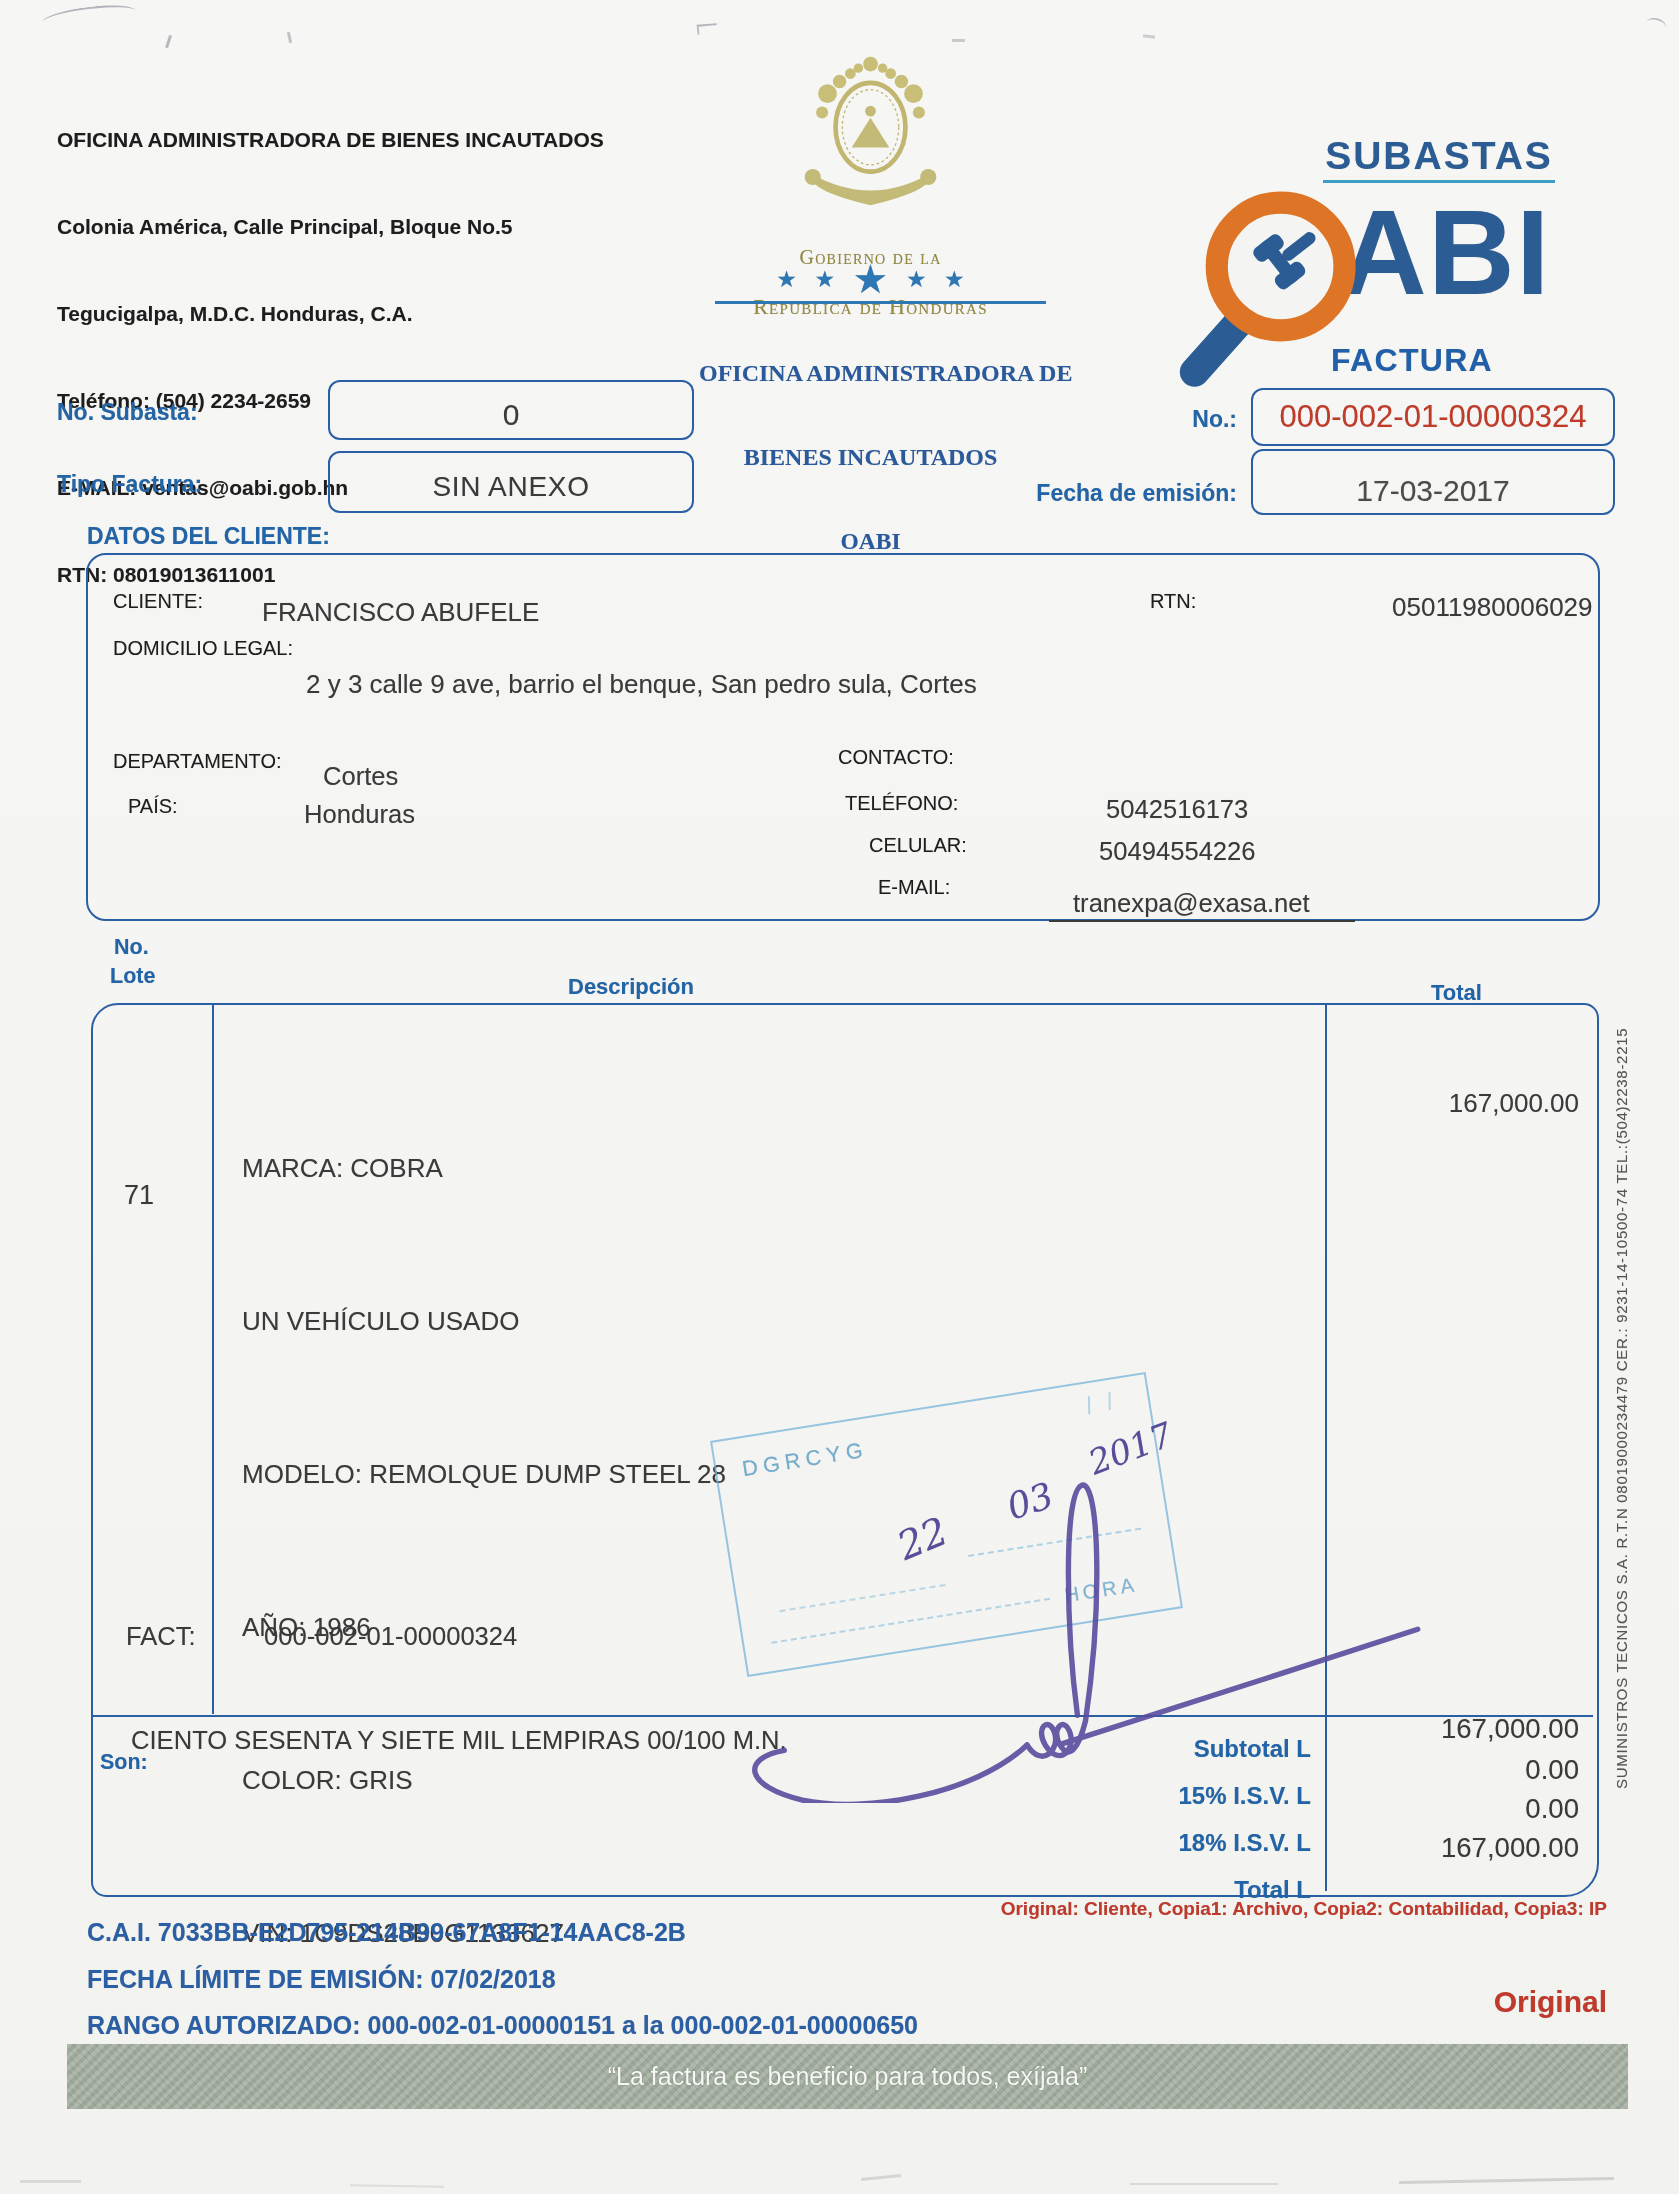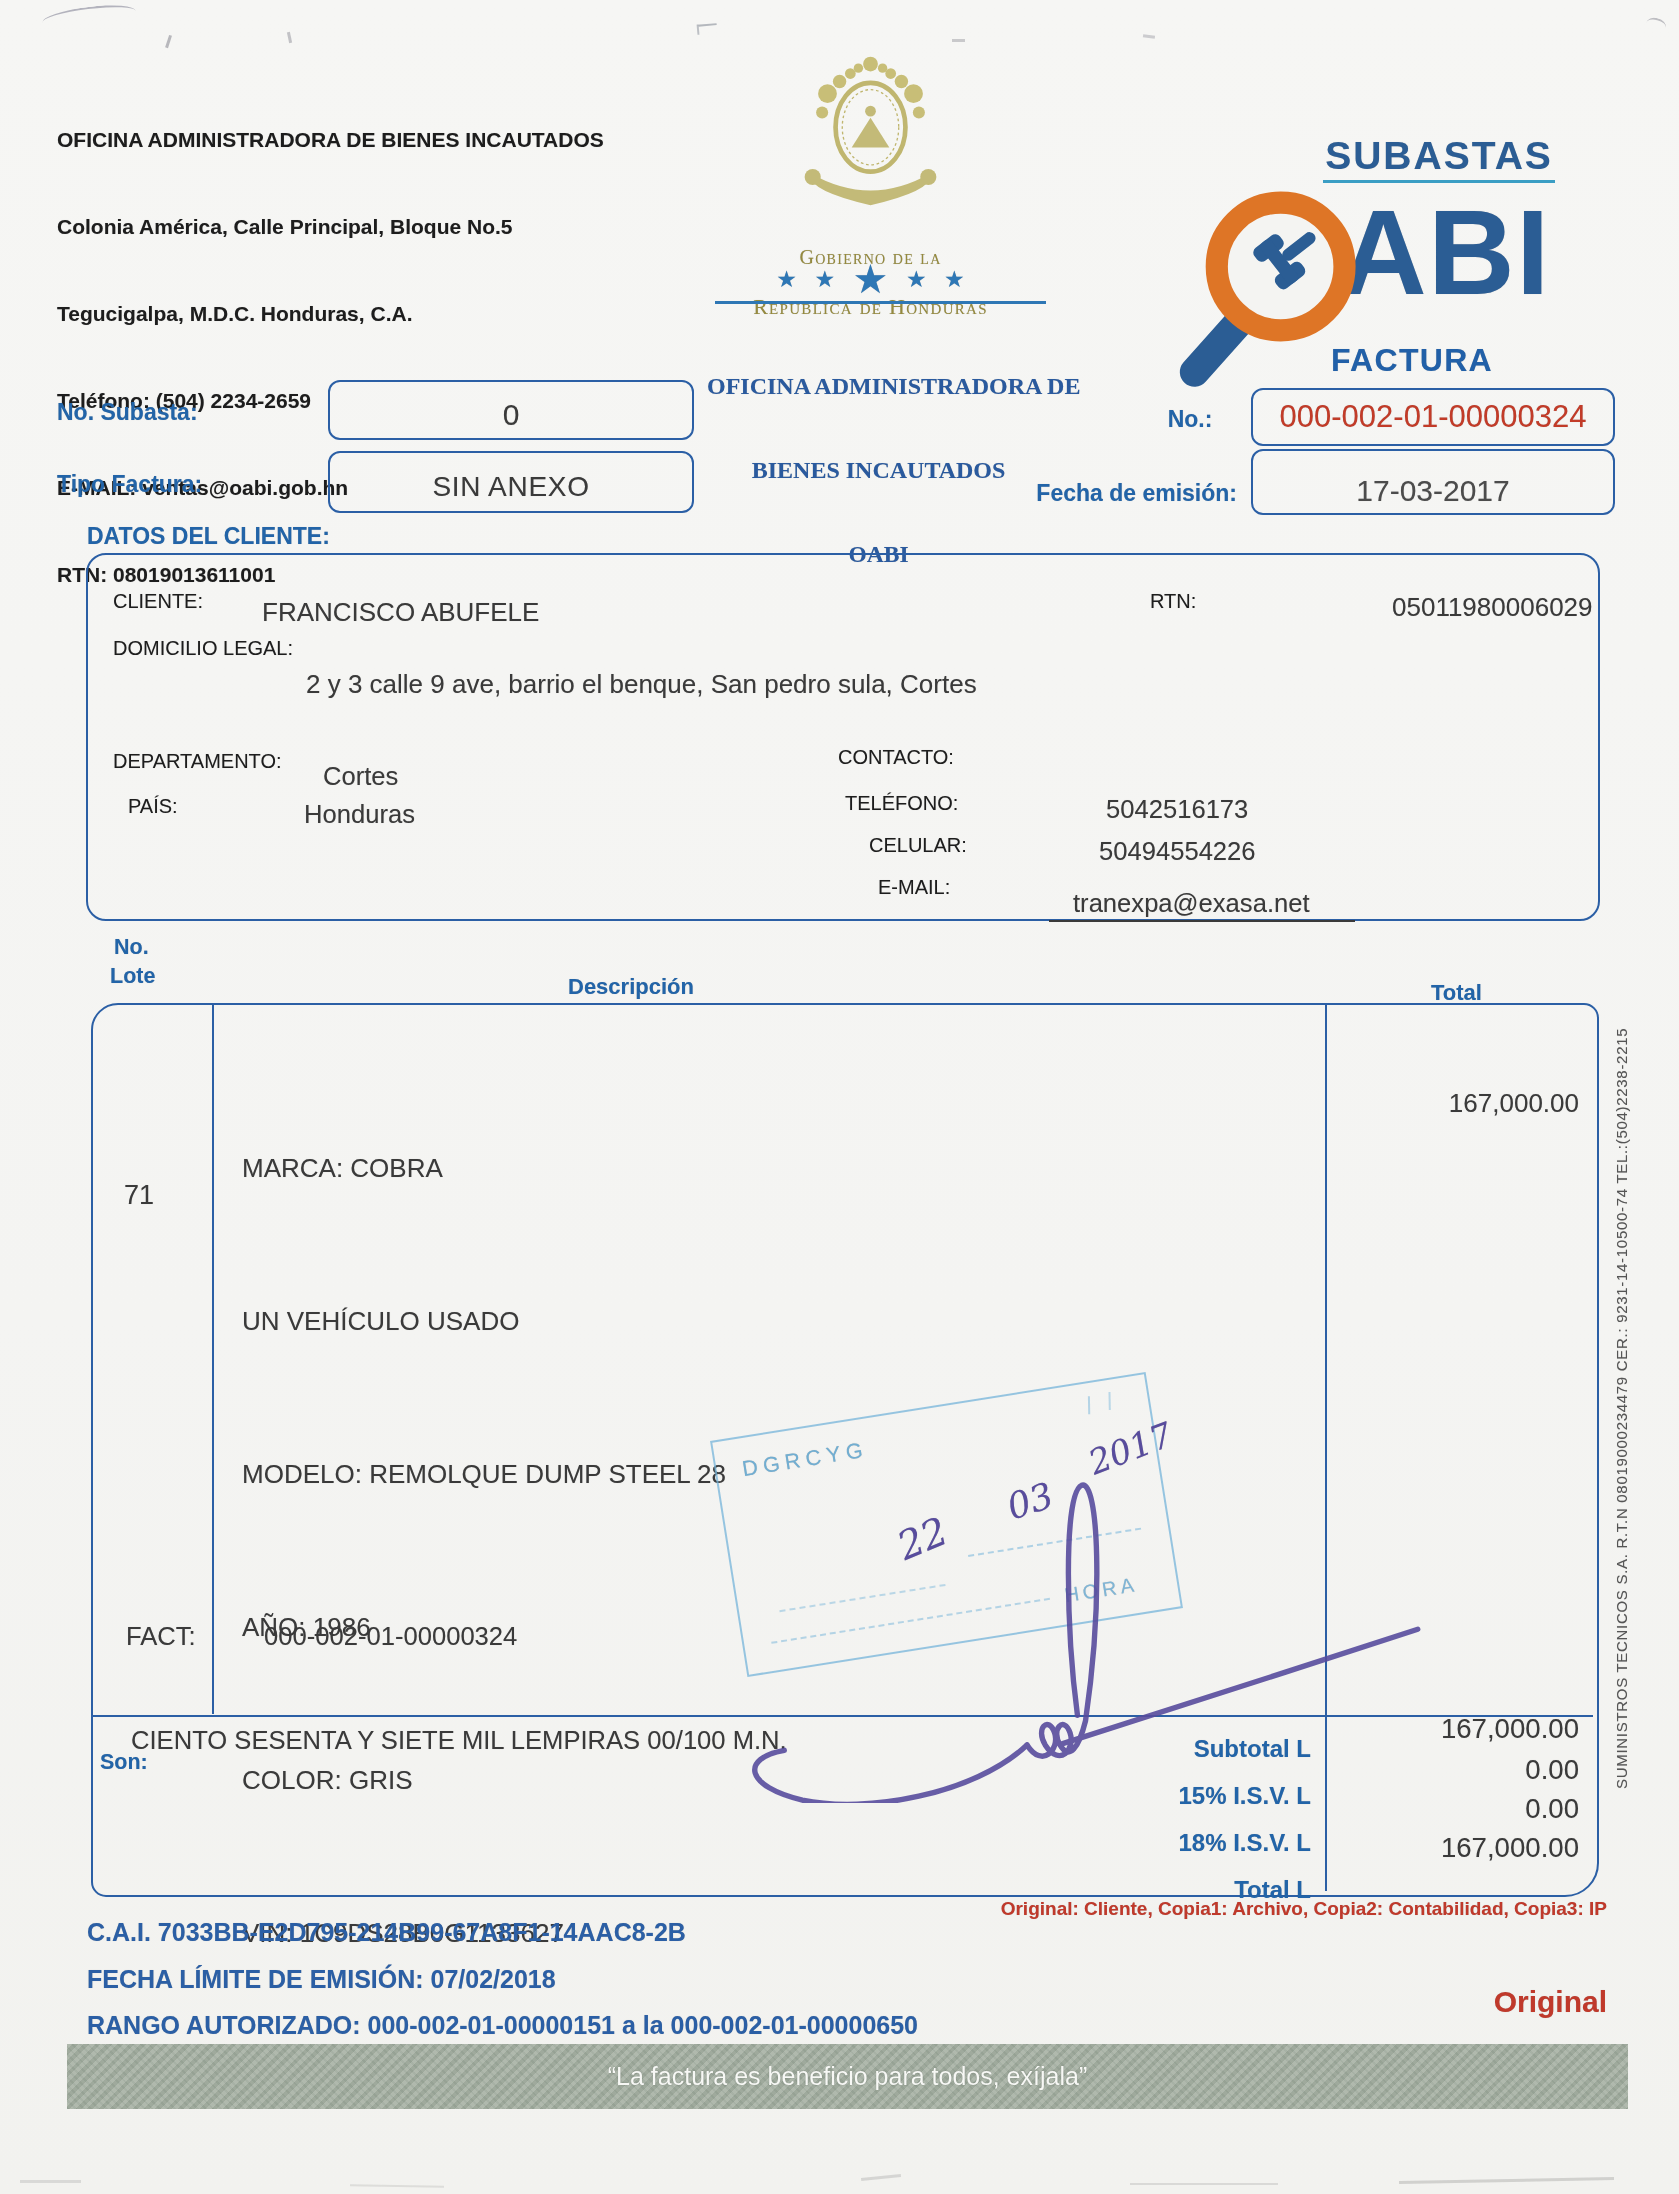--- a/index.html
+++ b/index.html
@@ -89,21 +89,21 @@
     <div style="font-size:22px;letter-spacing:1.3px;">República de Honduras</div>
   </div>
   <div class="stars" style="left:716px;top:257px;width:309px;height:44px;gap:17.5px;">
     <span style="font-size:23px;">★</span>
     <span style="font-size:23px;">★</span>
     <span style="font-size:40px;">★</span>
     <span style="font-size:23px;">★</span>
     <span style="font-size:23px;">★</span>
   </div>
   <div style="position:absolute;left:715px;top:301px;width:331px;height:2.7px;background:#2e77b5;"></div>
-  <div class="t serif center" style="left:699px;top:316px;width:343px;color:#2a5a9e;font-weight:700;line-height:28px;margin-left:8px;">
+  <div class="t serif center" style="left:699px;top:303px;width:343px;color:#2a5a9e;font-weight:700;line-height:28px;">
     <div style="font-size:24px;">OFICINA ADMINISTRADORA DE</div>
     <div style="font-size:24px;">BIENES INCAUTADOS</div>
     <div style="font-size:23.5px;">OABI</div>
   </div>
 
   <div class="t" style="left:1308px;top:134px;width:262px;text-align:center;font-size:39px;font-weight:700;color:#2b5d94;letter-spacing:2px;">SUBASTAS</div>
   <div style="position:absolute;left:1323px;top:180px;width:232px;height:3.4px;background:#3b9ec4;"></div>
   <div class="t" style="left:1340px;top:192px;font-size:120px;font-weight:700;color:#2b5d94;letter-spacing:1.3px;line-height:1;">ABI</div>
   <svg style="position:absolute;left:1173px;top:169px;" width="222" height="242" viewBox="0 0 330 360">
     <line x1="98" y1="228" x2="32" y2="302" stroke="#2b5d94" stroke-width="44" stroke-linecap="round"></line>
@@ -121,21 +121,21 @@
   <div class="t blue" style="left:57px;top:399px;font-size:23px;">No. Subasta:</div>
   <div class="box" style="left:328px;top:380px;width:362px;height:56px;">
     <span class="dark" style="font-size:30px;margin-top:10.8px;">0</span>
   </div>
 
   <div class="t blue" style="left:57px;top:471px;font-size:23px;">Tipo Factura:</div>
   <div class="box" style="left:328px;top:451px;width:362px;height:58px;">
     <span class="dark" style="font-size:28px;margin-top:9.4px;letter-spacing:0.7px;">SIN ANEXO</span>
   </div>
 
-  <div class="t blue right" style="left:1143px;top:406px;width:94px;font-size:23px;text-align:center;">No.:</div>
+  <div class="t blue right" style="left:1143px;top:406px;width:94px;font-size:23px;">No.:</div>
   <div class="box" style="left:1251px;top:388px;width:360px;height:54px;">
     <span style="font-size:31px;color:#c23b28;">000-002-01-00000324</span>
   </div>
 
   <div class="t blue right" style="left:1022px;top:480px;width:215px;font-size:23px;">Fecha de emisión:</div>
   <div class="box" style="left:1251px;top:449px;width:360px;height:62px;">
     <span style="font-size:30px;color:#4c4c4c;margin-top:17.5px;">17-03-2017</span>
   </div>
 
   <div class="t blue" style="left:87px;top:523px;font-size:23px;font-weight:700;">DATOS DEL CLIENTE:</div>

